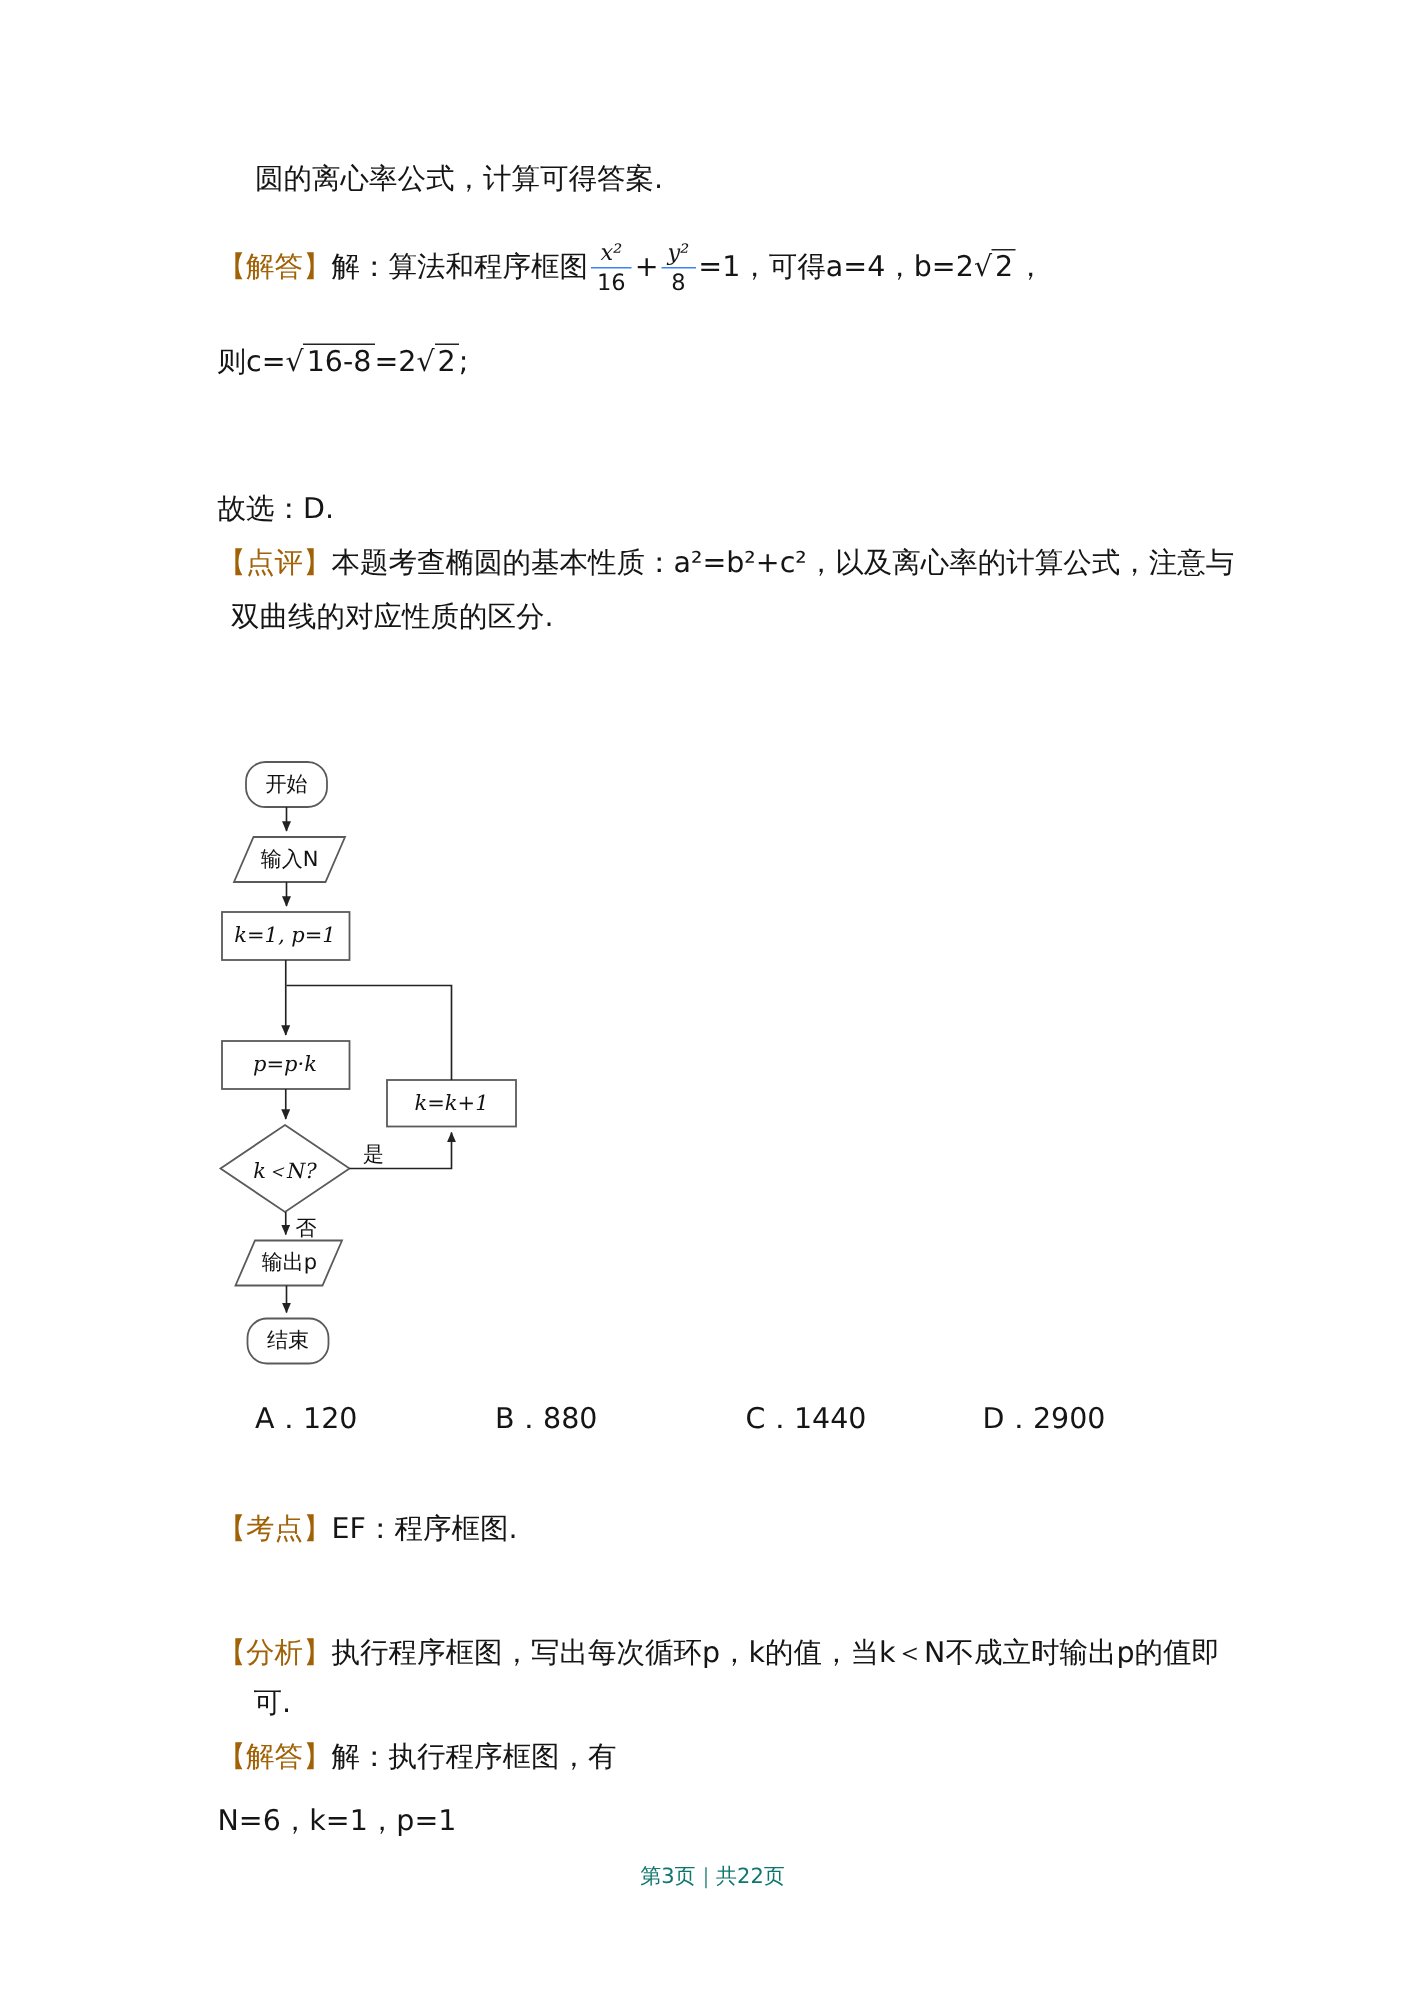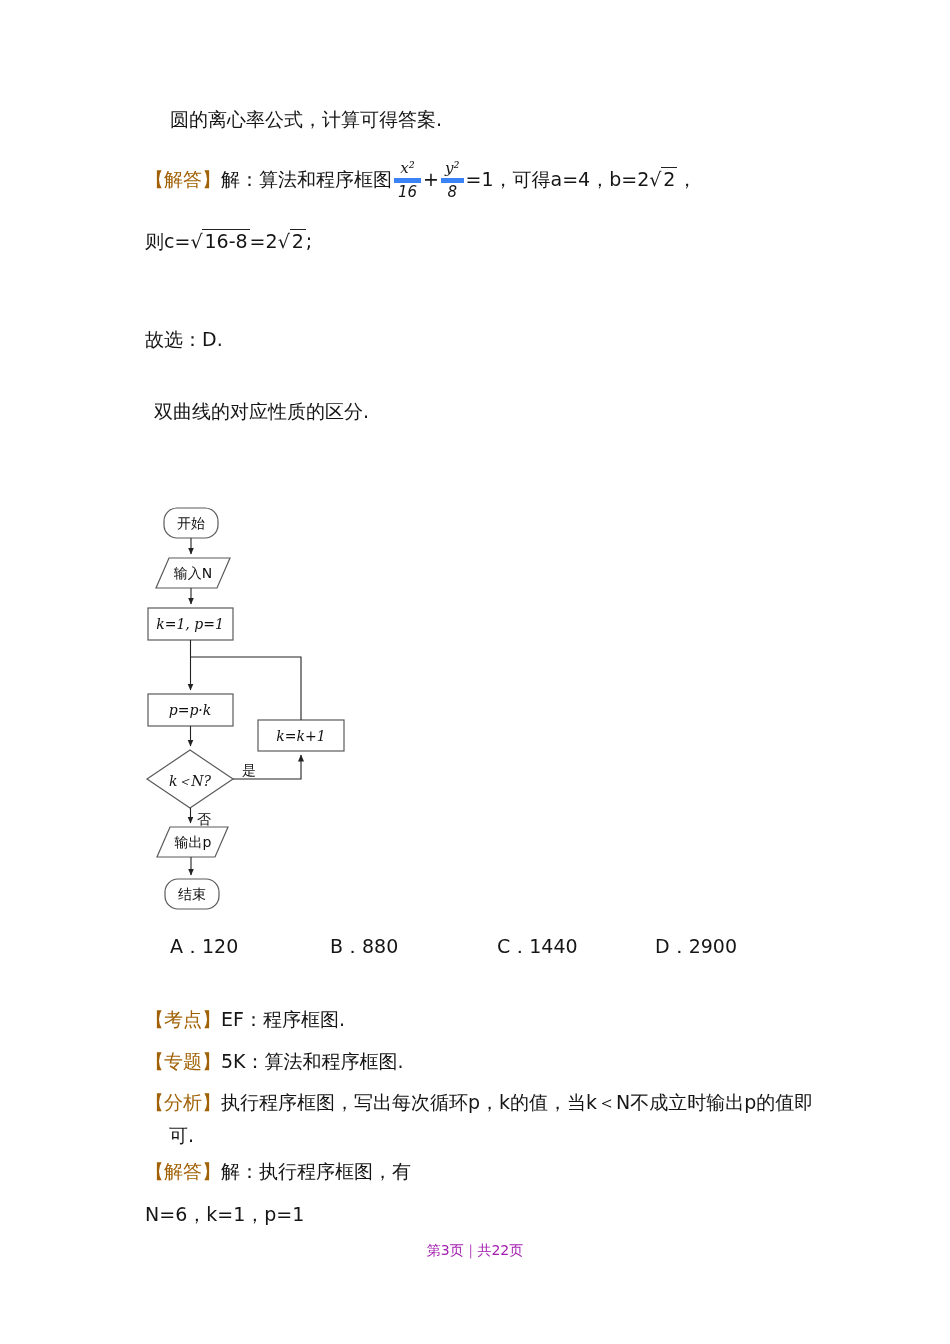--- a/index.html
+++ b/index.html
@@ -1,26 +1,26 @@
 <!DOCTYPE html>
 <html><head>
 <meta charset="utf-8">
 <style>
   html,body{margin:0;padding:0;background:#ffffff;}
   .page{position:relative;width:950px;height:1344px;background:#fff;overflow:hidden;
         font-family:"DejaVu Sans","Liberation Sans",sans-serif;color:#151515;font-size:19px;padding-left:24px;}
   .line{position:absolute;white-space:nowrap;line-height:1.4;}
   .label{color:#a16207;}
   .frac{display:inline-block;vertical-align:middle;text-align:center;font-size:15px;line-height:1.15;margin:0 2px;}
-  .frac .num{display:block;border-bottom:5px solid #3b82f6;padding:0 4px 1px;}
-  .frac .den{display:block;padding:1px 4px 0;font-style:italic;}
+  .frac .num{display:block;border-bottom:1px solid #3b82f6;padding:0 4px 1px;}
+  .frac .den{display:block;padding:1px 4px 0;}
   .math{font-family:"DejaVu Serif","Liberation Serif",serif;font-style:italic;}
   .sqrt{white-space:nowrap;}
   .sqrt .rad{border-top:1px solid #222;padding:0 2px;}
-  .footer{position:absolute;left:0;width:950px;text-align:center;font-size:14px;color:#a21caf;}
+  .footer{position:absolute;left:0;width:950px;text-align:center;font-size:14px;color:#0f766e;}
   .fc{position:absolute;left:140px;top:500px;}
   svg text{font-family:"DejaVu Sans","Liberation Sans",sans-serif;font-size:14px;fill:#111;font-style:normal;}
   svg text.fm{font-family:"DejaVu Serif","Liberation Serif",serif;font-style:italic;}
 </style>
 </head>
 <body>
 
 <div class="page">
 
   <div class="line" style="top:106px;left:170px">圆的离心率公式，计算可得答案.</div>
@@ -29,20 +29,23 @@
     <span class="label">【解答】</span><span>解：算法和程序框图</span><span class="frac"><span class="num math">x²</span><span class="den">16</span></span><span>+</span><span class="frac"><span class="num math">y²</span><span class="den">8</span></span><span>=1，可得a=4，b=2</span><span class="sqrt"><span>√</span><span class="rad">2</span></span><span>，</span>
   </div>
 
   <div class="line" style="top:228px;left:145px">
     <span>则c=</span><span class="sqrt"><span>√</span><span class="rad">16-8</span></span><span>=2</span><span class="sqrt"><span>√</span><span class="rad">2</span></span><span>;</span>
   </div>
 
 
   <div class="line" style="top:326px;left:145px">故选：D.</div>
 
+  <div class="line" style="top:362px;left:145px">
+    <span class="label">【点评】</span><span>本题考查椭圆的基本性质：a²=b²+c²，以及离心率的计算公式，注意与</span>
+  </div>
   <div class="line" style="top:398px;left:154px">双曲线的对应性质的区分.</div>
 
 
   <svg class="fc" width="420" height="420" viewBox="0 0 420 420">
     <defs>
       <marker id="arr" markerWidth="9" markerHeight="9" refX="6.5" refY="3" orient="auto" markerUnits="userSpaceOnUse">
         <path d="M0,0 L7,3 L0,6 Z" fill="#222"></path>
       </marker>
     </defs>
     <g stroke="#5a5a5a" fill="#ffffff" stroke-width="1.2">
@@ -81,23 +84,20 @@
 
   <div class="line" style="top:933px;left:170px">A．120</div>
   <div class="line" style="top:933px;left:330px">B．880</div>
   <div class="line" style="top:933px;left:497px">C．1440</div>
   <div class="line" style="top:933px;left:655px">D．2900</div>
 
   <div class="line" style="top:1006px;left:145px">
     <span class="label">【考点】</span><span>EF：程序框图.</span>
   </div>
 
-  <div class="line" style="top:1048px;left:145px">
-    <span class="label">【专题】</span><span>5K：算法和程序框图.</span>
-  </div>
 
   <div class="line" style="top:1089px;left:145px">
     <span class="label">【分析】</span><span>执行程序框图，写出每次循环p，k的值，当k＜N不成立时输出p的值即</span>
   </div>
   <div class="line" style="top:1122px;left:169px">可.</div>
 
   <div class="line" style="top:1158px;left:145px">
     <span class="label">【解答】</span><span>解：执行程序框图，有</span>
   </div>
 

